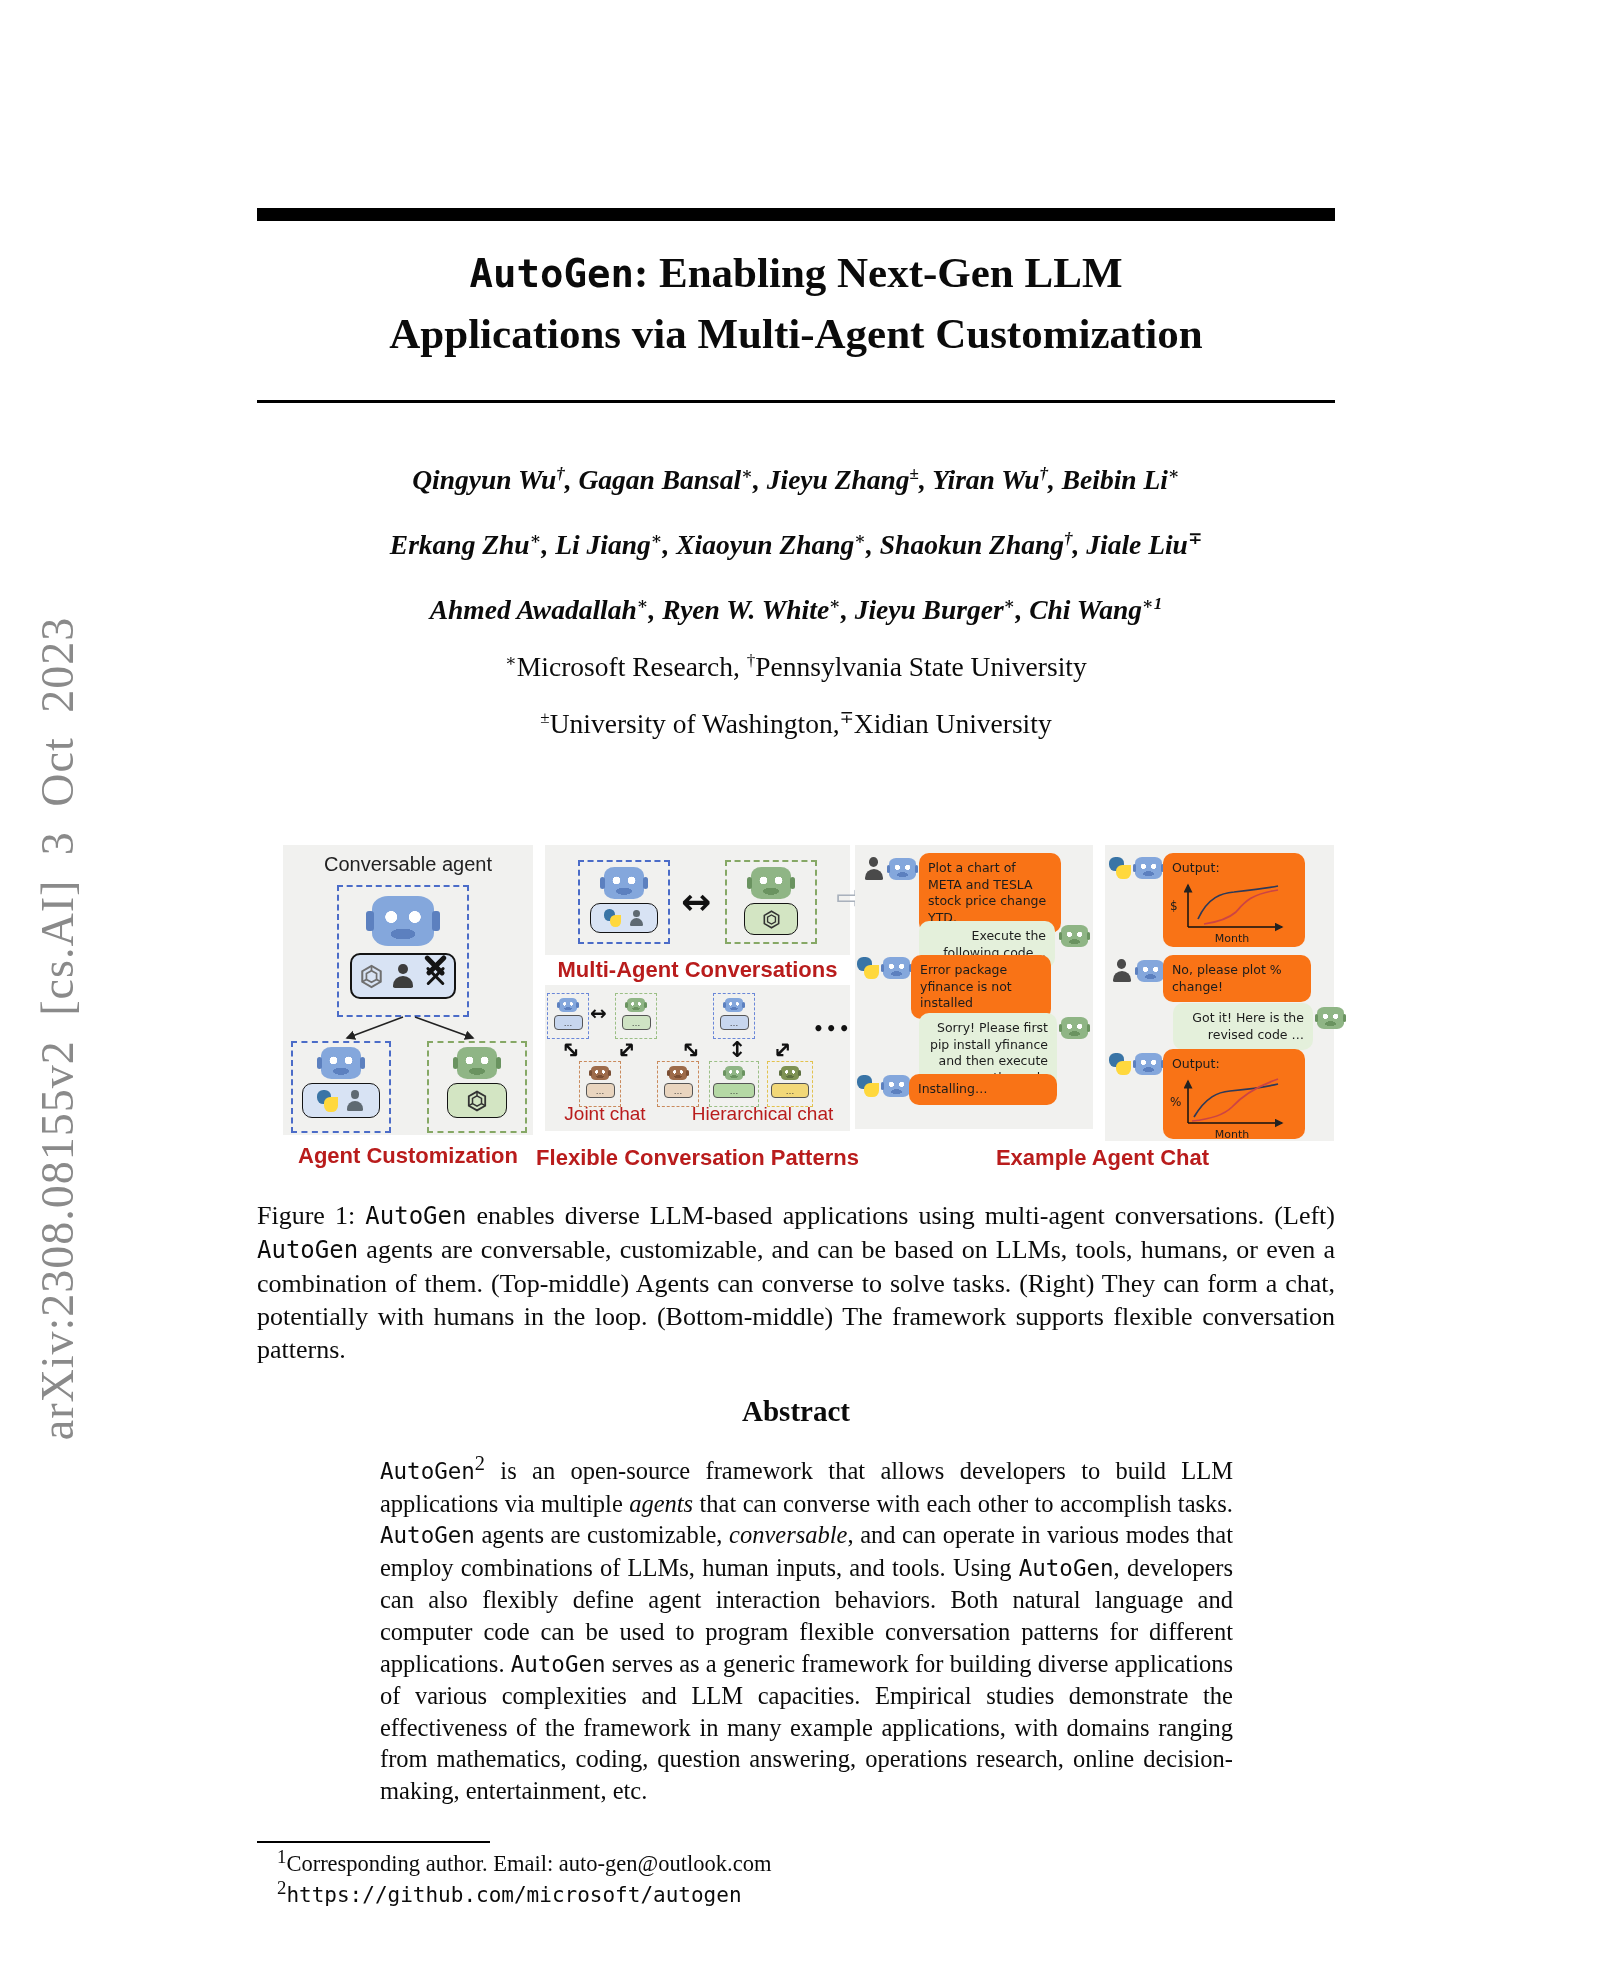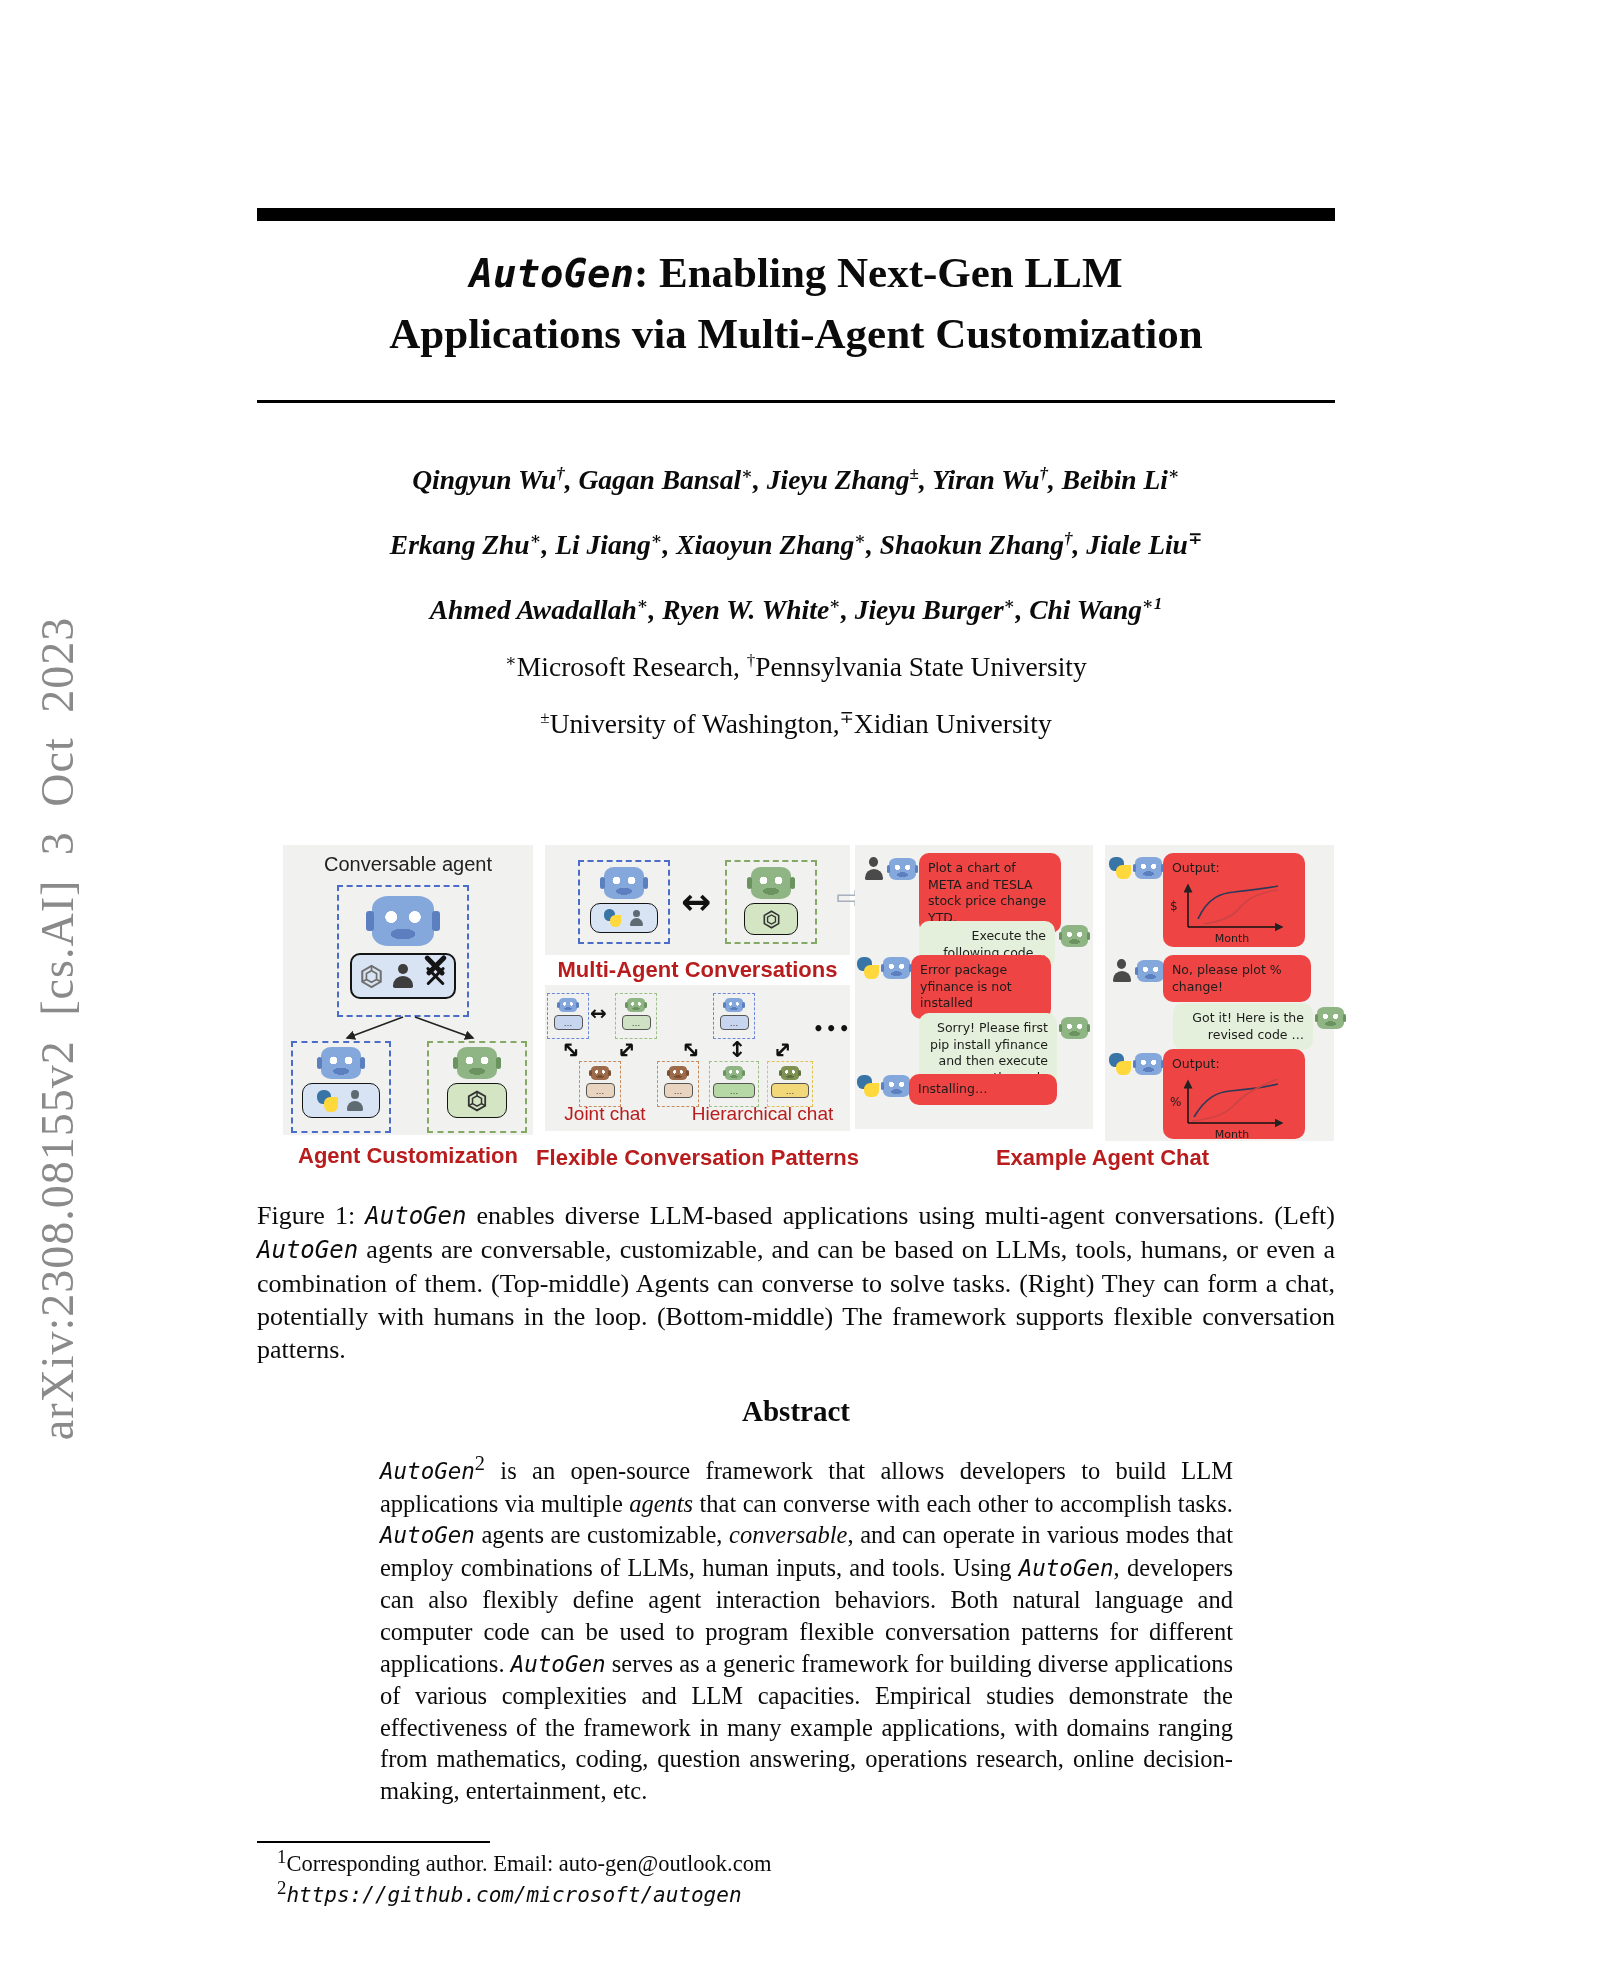--- a/index.html
+++ b/index.html
@@ -1,19 +1,19 @@
 <!DOCTYPE html>
 <html><head>
 <meta charset="utf-8">
 <style>
   html,body{margin:0;padding:0;background:#ffffff;}
   .page{position:relative;width:1615px;height:1967px;background:#fff;overflow:hidden;
         font-family:"Liberation Serif","DejaVu Serif",serif;color:#0b0b0b;}
   .abs{position:absolute;}
-  .mono{font-family:"DejaVu Sans Mono","Liberation Mono",monospace;font-style:italic;}
+  .mono{font-family:"DejaVu Sans Mono","Liberation Mono",monospace;}
 
   
   .stamp{position:absolute;left:-443px;top:1002px;width:1000px;text-align:center;
          transform:rotate(-90deg);font-size:46px;color:#8a8a8a;letter-spacing:1px;word-spacing:12px;}
 
   
   .bar-top{position:absolute;left:257px;top:208px;width:1078px;height:13px;background:#000;}
   .rule-title{position:absolute;left:257px;top:400px;width:1078px;height:3px;background:#000;}
   .fn-rule{position:absolute;left:257px;top:1841px;width:233px;height:2px;background:#000;}
 
@@ -83,21 +83,21 @@
 
   
   .mini{position:absolute;width:42px;height:46px;border:1.6px dashed #6a87d8;
         display:flex;flex-direction:column;align-items:center;gap:3px;padding-top:4px;box-sizing:border-box;}
   .mrect{width:27px;height:13px;border:1px solid #555;border-radius:4px;
          font:9px "Liberation Sans",sans-serif;color:#333;display:flex;
          align-items:center;justify-content:center;line-height:6px;}
   .arrow{position:absolute;font-family:"DejaVu Sans",sans-serif;font-weight:bold;color:#111;}
 
   
-  .bubble{position:absolute;background:#ef4444;border-radius:10px;padding:7px 9px;
+  .bubble{position:absolute;background:#f97316;border-radius:10px;padding:7px 9px;
           box-sizing:border-box;font-family:"DejaVu Sans","Liberation Sans",sans-serif;
           font-size:12.5px;line-height:1.32;color:#1c1c1c;}
   .bubble.green{background:#e4f0db;text-align:right;}
   .avs{position:absolute;display:flex;align-items:flex-end;gap:4px;}
   .chart{position:relative;width:120px;height:66px;margin-top:2px;}
   .chart .ylab{position:absolute;left:-2px;top:20px;font-size:12px;}
   .chart .xlab{position:absolute;left:0;right:0;bottom:-2px;text-align:center;font-size:11px;}
   .bigarrow{position:absolute;font-size:34px;color:#a9b1bc;font-family:"DejaVu Sans",sans-serif;}
 
   

